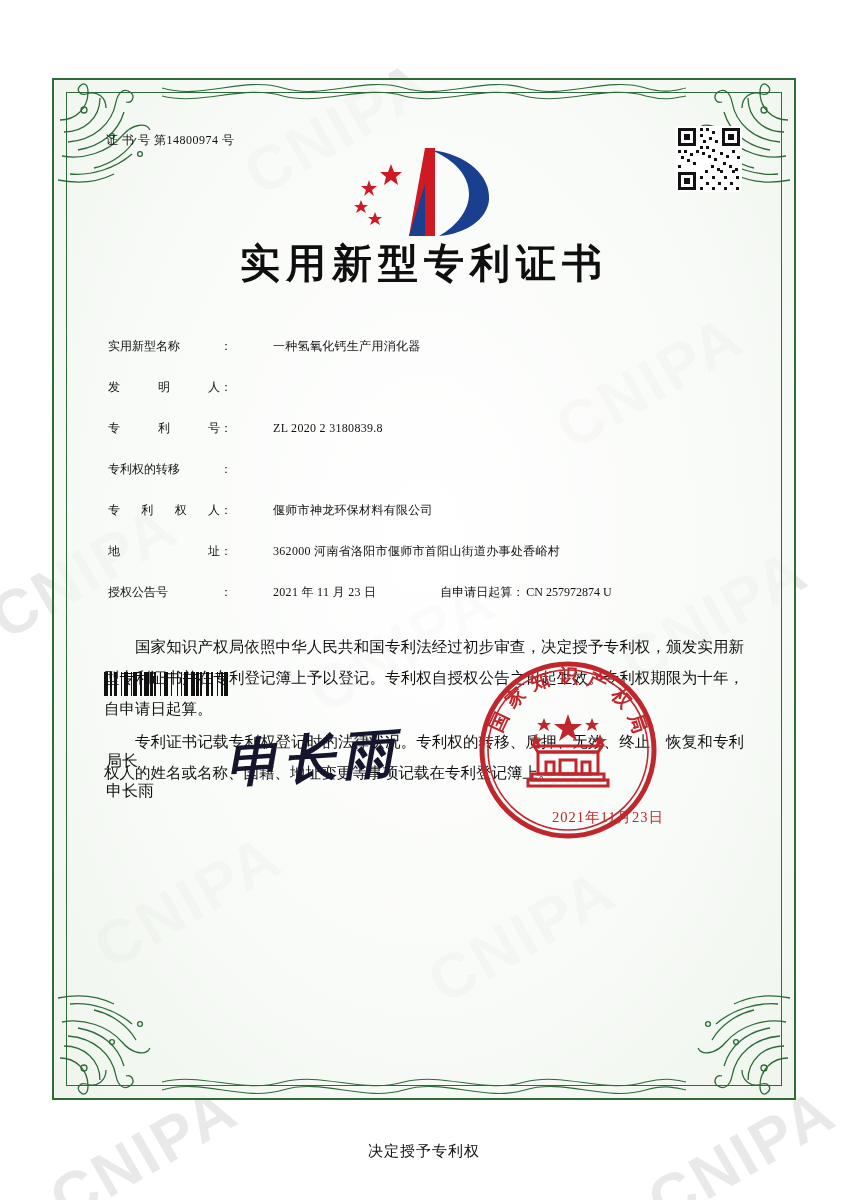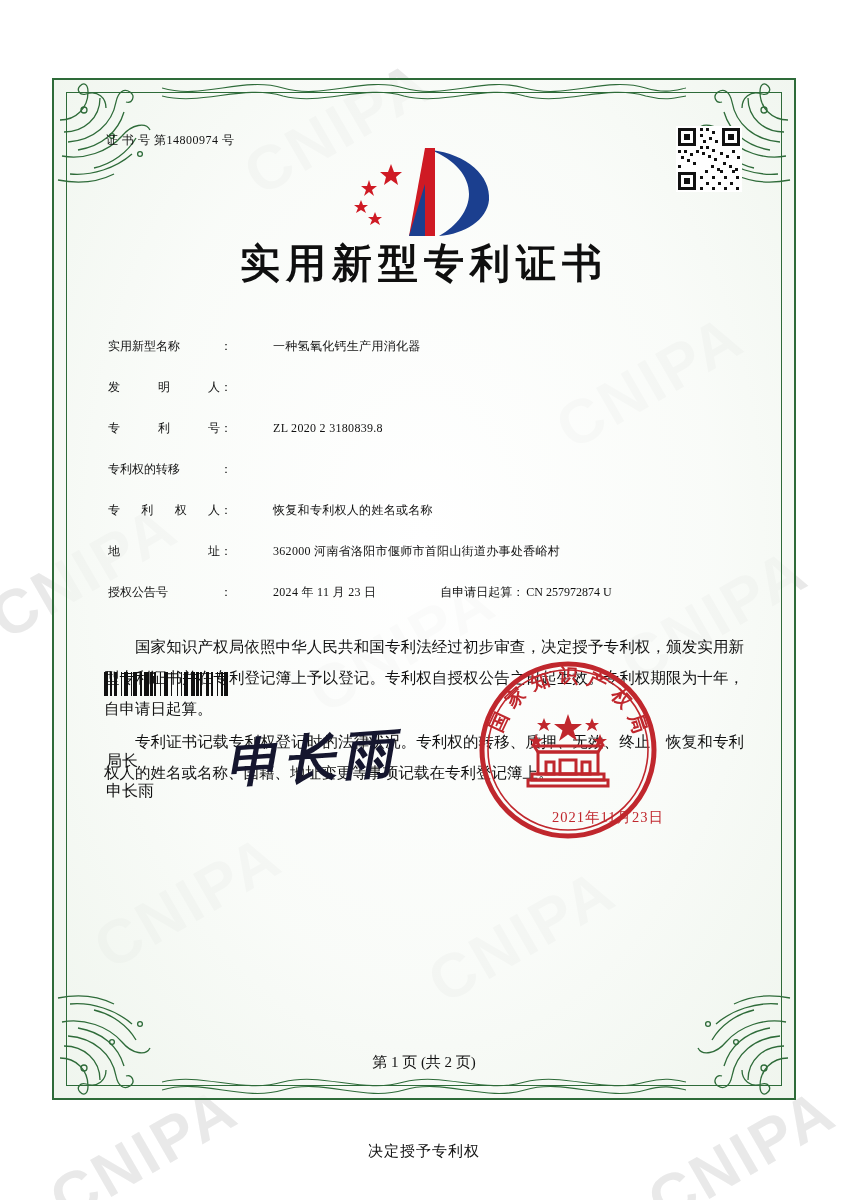--- a/index.html
+++ b/index.html
@@ -450,34 +450,34 @@
           <span class="field-colon">：</span>
         </div>
         <div class="field-row">
           <div class="field-label spread">
             <span>专</span>
             <span>利</span>
             <span>权</span>
             <span>人</span>
           </div>
           <span class="field-colon">：</span>
-          <div class="field-value">恢复和专利权人的姓名或名称</div>
+          <div class="field-value">偃师市神龙环保材料有限公司</div>
         </div>
         <div class="field-row">
           <div class="field-label spread">
             <span>地</span>
             <span>址</span>
           </div>
           <span class="field-colon">：</span>
           <div class="field-value">362000 河南省洛阳市偃师市首阳山街道办事处香峪村</div>
         </div>
         <div class="field-row inline-two">
           <div class="field-label">授权公告号</div>
           <span class="field-colon">：</span>
-          <div class="field-value">2024 年 11 月 23 日</div>
+          <div class="field-value">2021 年 11 月 23 日</div>
           <div class="second-label">自申请日起算</div>
           <span class="field-colon">：</span>
           <div>CN 257972874 U</div>
         </div>
       </div>
 
     <div class="paragraphs" id="paragraph-list">
         <p>国家知识产权局依照中华人民共和国专利法经过初步审查，决定授予专利权，颁发实用新型专利证书并在专利登记簿上予以登记。专利权自授权公告之日起生效。专利权期限为十年，自申请日起算。</p>
         <p>专利证书记载专利权登记时的法律状况。专利权的转移、质押、无效、终止、恢复和专利权人的姓名或名称、国籍、地址变更等事项记载在专利登记簿上。</p>
       </div>
@@ -564,17 +564,16 @@
           <polygon points="62,78 64,83 69,83 65,86 67,91 62,88 57,91 59,86 55,83 60,83"></polygon>
           <polygon points="126,78 128,83 133,83 129,86 131,91 126,88 121,91 123,86 119,83 124,83"></polygon>
         </g>
         <text font-size="19" font-weight="bold" fill="#c0272d" font-family="'DejaVu Serif', serif" letter-spacing="8">
           <textPath href="#sealArc" startOffset="26%" text-anchor="middle" id="seal-ring-text">国家知识产权局</textPath>
         </text>
       </svg>
     </div>
     <div class="seal-date">2021年11月23日</div>
 
-    <div class="page-no">第 1 页 (共 2 页)</div>
   </div>
 </div>
 
 <div class="footnote">决定授予专利权</div>
 
 </body></html>

